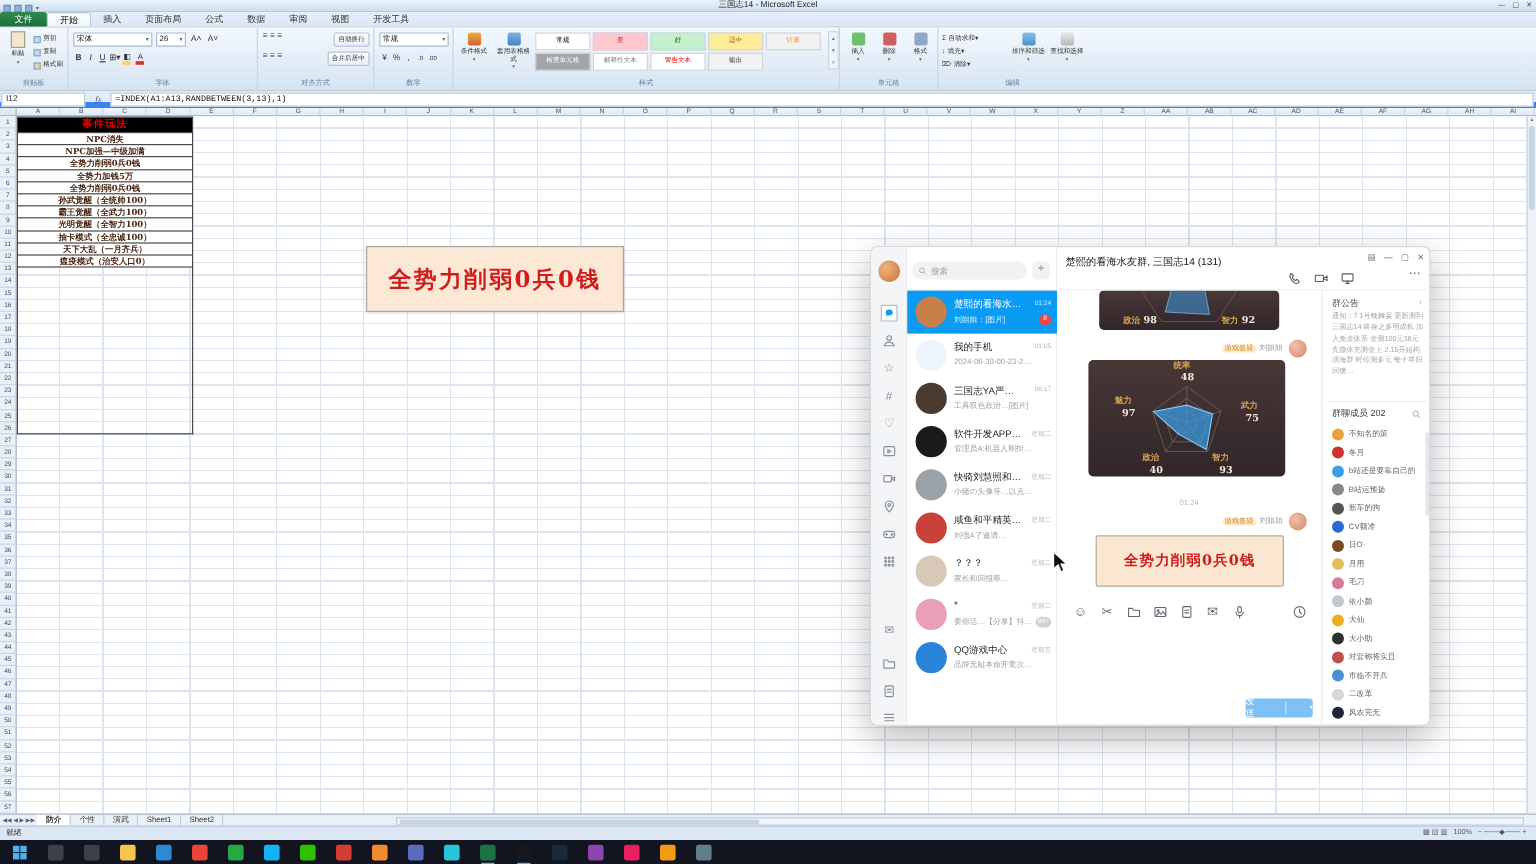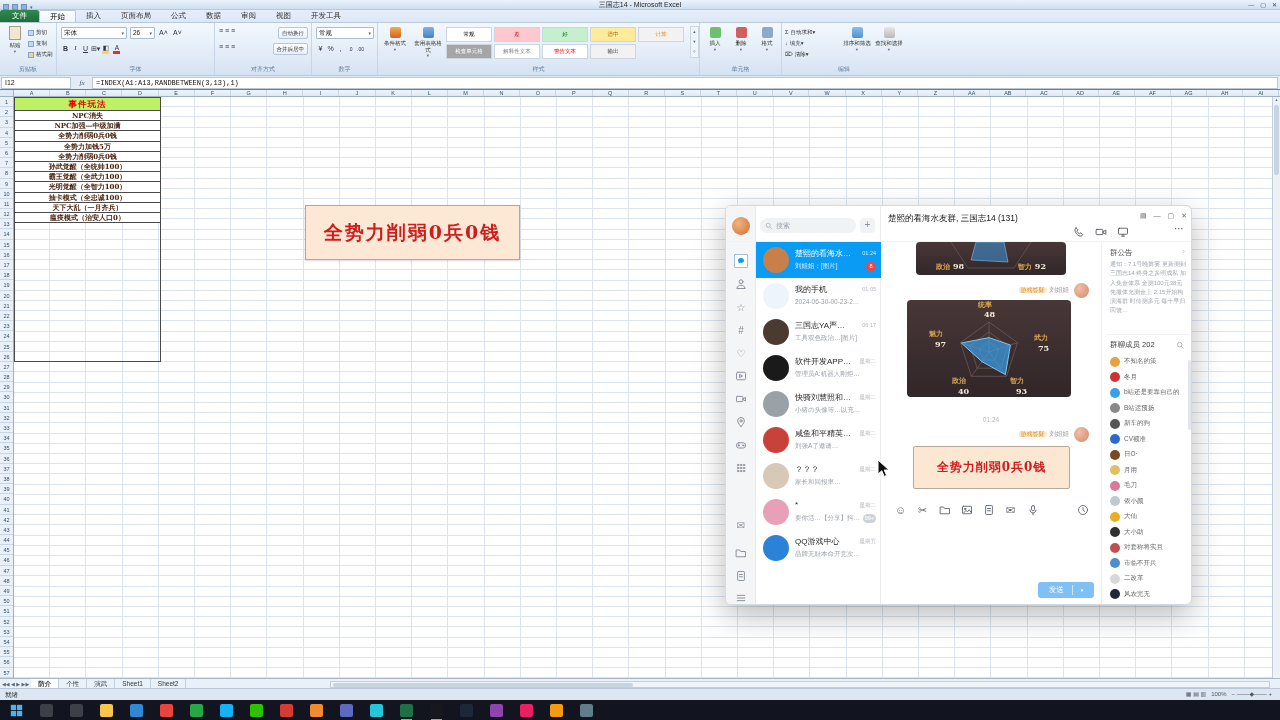--- a/index.html
+++ b/index.html
@@ -32,35 +32,35 @@
 .sel{position:absolute;height:12px;background:#fff;border:1px solid #aabccf;font-size:6.5px;line-height:10px;padding:0 2px;color:#222;display:flex;justify-content:space-between;align-items:center;border-radius:1px}
 .sel b{font-size:5px;color:#567;font-weight:normal}
 .txtbtn{position:absolute;height:12px;line-height:10px;font-size:5.5px;padding:0 3px;border:1px solid #b6c6d8;background:linear-gradient(#fdfefe,#e7eff8);border-radius:2px;color:#333;white-space:nowrap}
 .fbtn{display:inline-block;min-width:9px;height:11px;line-height:11px;text-align:center;font-size:7px;color:#334;margin-right:1px}
 .fbtn.b{font-weight:bold}.fbtn.i{font-style:italic;font-family:"Liberation Serif",serif}.fbtn.u{text-decoration:underline}
 .cbar{display:inline-block;width:9px;height:11px;position:relative;font-size:6.5px;text-align:center;line-height:9px;color:#334;margin-right:2px}
 .cbar::after{content:"";position:absolute;left:1px;right:1px;bottom:0;height:3px;background:var(--c,#ffd34d)}
 #style-gallery{position:absolute;left:67px;top:3px;width:242px;display:flex;flex-wrap:wrap}
 .sg{width:46px;height:15px;border:1px solid #cbd6e3;font-size:5.5px;line-height:13px;text-align:center;margin:1px;overflow:hidden;white-space:nowrap}
 #sg-arrows{position:absolute;left:312px;top:3px;width:9px;font-size:4.5px;color:#567;text-align:center;line-height:10px;border:1px solid #cbd6e3;background:#eef4fb}
-#xl-fbar{position:absolute;left:0;top:76px;width:1280px;height:14px;background:#e3ecf6;border-bottom:1px solid #3b82f6}
+#xl-fbar{position:absolute;left:0;top:76px;width:1280px;height:14px;background:#e3ecf6;border-bottom:5px solid #3b82f6}
 #namebox{position:absolute;left:1px;top:1px;width:70px;height:12px;background:#fff;border:1px solid #b8c6d8;font-size:7px;line-height:10px;padding-left:3px}
 #fxbtn{position:absolute;left:74px;top:1px;width:16px;height:12px;font:italic 7px "Liberation Serif",serif;color:#456;text-align:center;line-height:12px}
 #formula{position:absolute;left:92px;top:1px;right:2px;height:12px;background:#fff;border:1px solid #b8c6d8;font:7px "Liberation Mono",monospace;line-height:10px;padding-left:3px;color:#111}
 #xl-colh{position:absolute;left:0;top:90px;width:1280px;height:7px}
 #colh-corner{position:absolute;left:0;top:0;width:14px;height:7px;background:#dfe9f4;border-right:1px solid #9fb0c2;border-bottom:1px solid #9fb0c2}
 #colh-cells{position:absolute;left:14px;top:0;right:0;height:7px;display:flex;background:linear-gradient(#eef4fb,#dfe9f5);border-bottom:1px solid #9fb0c2}
 .col-h{width:36.17px;flex:none;font-size:5.5px;line-height:7px;text-align:center;color:#35506b;border-right:1px solid #c9d6e5}
 #xl-grid{position:absolute;left:0;top:97px;width:1280px;height:581px;background:#fff}
 #row-headers{position:absolute;left:0;top:0;width:14px;height:581px;background:#e9f0f8;border-right:1px solid #9fb0c2}
 .row-h{height:10.193px;font-size:5.5px;line-height:10px;text-align:center;color:#35506b;border-bottom:1px solid #c9d6e5}
 #cells{position:absolute;left:14px;top:0;width:1258px;height:581px;
 background-image:repeating-linear-gradient(to right,transparent 0 35.2px,#dde4ee 35.2px 36.2px),repeating-linear-gradient(to bottom,transparent 0 9.2px,#dde4ee 9.2px 10.2px)}
 #event-table{position:absolute;left:14px;top:0;width:147px;border:1px solid #4a4a4a;background:#fff}
-.et-title{height:12px;background:#bef264;color:#e80000;font:bold 8.5px "DejaVu Serif",serif;text-align:center;line-height:12px;letter-spacing:1px}
+.et-title{height:12px;background:#000000;color:#e80000;font:bold 8.5px "DejaVu Serif",serif;text-align:center;line-height:12px;letter-spacing:1px}
 .et-row{height:10.2px;border-top:1px solid #4a4a4a;font:bold 7px "DejaVu Serif",serif;color:#4a2410;text-align:center;line-height:9.4px;white-space:nowrap;overflow:hidden}
 #event-ext{position:absolute;left:14px;top:125px;width:147px;height:140px;border:1px solid #4a4a4a;border-top:none}
 #v-scroll{position:absolute;right:0;top:0;width:8px;height:581px;background:#eef2f7;border-left:1px solid #c2cedc;font-size:4px;color:#678;text-align:center}
 #v-thumb{position:absolute;left:1px;top:8px;width:5px;height:70px;background:#c7d4e2;border-radius:2px}
 #xl-sheets{position:absolute;left:0;top:678px;width:1280px;height:10px;background:#e9f0f8;border-top:1px solid #a9b8c8;display:flex;align-items:center}
 .tab-nav{font-size:5px;color:#567;padding:0 2px}
 .sheet-tab{font-size:6.5px;line-height:9px;padding:0 7px;color:#333;border-right:1px solid #c2cedc;white-space:nowrap}
 .sheet-tab.active{background:#fff;font-weight:bold}
 #h-scroll{position:absolute;left:330px;right:10px;top:1.5px;height:7px;background:#f0f4f9;border:1px solid #c2cedc}
 #h-thumb{position:absolute;left:2px;top:1px;width:300px;height:4px;background:#c7d4e2;border-radius:2px}
@@ -110,21 +110,21 @@
 .r-val{position:absolute;font:bold 8px "DejaVu Serif",serif;color:#f3ead6}
 .sender{position:absolute;left:0;width:188px;text-align:right;font-size:6.5px;color:#9aa0a8;white-space:nowrap}
 .stag{background:#fdeacc;color:#d7891e;border-radius:2px;padding:0 2px;font-size:6px;margin-right:3px}
 .msg-avatar{position:absolute;left:193px;width:15px;height:15px;border-radius:50%;background:radial-gradient(circle at 35% 35%,#f0c0a8,#d4886a)}
 #time-div{position:absolute;left:0;top:174px;width:220px;text-align:center;font-size:6.5px;color:#b5b9bf}
 #eimg{position:absolute;left:32px;top:204px;width:157px;height:43px;background:#fbe7d2;border:1px solid #b3aa9c;border-radius:2px;display:flex;align-items:center;justify-content:center;font:bold 12px "DejaVu Serif",serif;color:#cf1d1d;letter-spacing:1px}
 #q-toolbar{position:absolute;left:155px;top:294px;width:220px;height:20px;display:flex;align-items:center;gap:9px;padding-left:13px;color:#5f6670}
 #q-toolbar .ti{width:13px;height:13px;font-size:11px;line-height:13px;display:flex;align-items:center;justify-content:center}
 #q-toolbar svg{width:12px;height:12px;fill:none;stroke:currentColor;stroke-width:1.2;stroke-linecap:round;stroke-linejoin:round}
 #t-history{position:absolute;right:12px}
-#q-send{position:absolute;left:312px;top:376px;width:56px;height:16px;background:#7fc0f5;border-radius:3px;color:#fff;font-size:7.5px;display:flex;align-items:center;justify-content:center;gap:8px}
+#q-send{position:absolute;left:312px;top:376px;width:56px;height:16px;background:#7fc0f5;border-radius:3px;color:#fff;font-size:7.5px;display:flex;align-items:center;justify-content:center;gap:19px}
 #q-send i{font-style:normal;border-left:1px solid rgba(255,255,255,.6);height:10px}
 #q-send b{font-weight:normal;font-size:5px}
 #qq-side{position:absolute;left:375px;top:36px;width:92px;height:364px;border-left:1px solid #ededee}
 #ann-head{position:absolute;left:8px;top:6px;font-size:7.5px;color:#555}
 #ann-arrow{position:absolute;right:8px;top:5px;color:#b8bcc2;font-size:8px}
 #ann-text{position:absolute;left:8px;top:18px;width:76px;max-height:66px;overflow:hidden;font-size:6px;line-height:1.55;color:#a2a8b0}
 #side-div{position:absolute;left:4px;top:92px;width:84px;height:1px;background:#f0f0f1}
 #mem-head{position:absolute;left:8px;top:98px;font-size:7.5px;color:#3a3a3a}
 #mem-search{position:absolute;right:8px;top:99px;width:9px;height:9px}
 #mem-search svg{width:9px;height:9px;fill:none;stroke:#9aa2ab;stroke-width:1.3}

